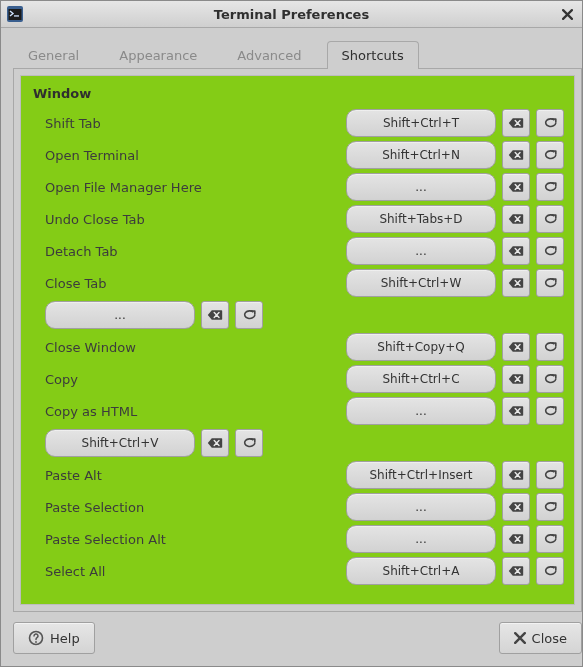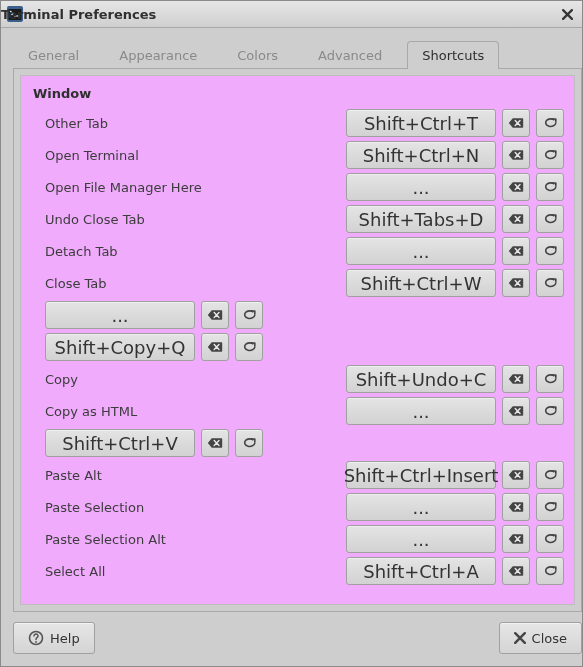--- a/index.html
+++ b/index.html
@@ -34,20 +34,21 @@
   }
   .titlebar .app-icon {
     width: 16px;
     height: 16px;
     flex: 0 0 auto;
   }
   .titlebar .title-text {
     position: absolute;
     left: 0;
     right: 0;
+    text-align: center;
     font-weight: bold;
     color: #2f2f2f;
     pointer-events: none;
   }
   .titlebar .close-x {
     margin-left: auto;
     width: 18px;
     height: 18px;
     display: flex;
     align-items: center;
@@ -100,21 +101,21 @@
     border: 1px solid #a8a8a8;
     border-top: none;
     background: #cecece;
     padding: 6px;
     display: flex;
     overflow: hidden;
   }
   .shortcut-area {
     flex: 1 1 auto;
     border: 1px solid #bdbdbd;
-    background: #f0abfc;
+    background: #84cc16;
     position: relative;
     display: flex;
     overflow: hidden;
   }
   .shortcut-scroll {
     flex: 1 1 auto;
     overflow-y: auto;
     overflow-x: hidden;
     padding-right: 2px;
   }
@@ -146,26 +147,26 @@
     flex: 1 1 auto;
     color: #3c3c3c;
     white-space: nowrap;
     overflow: hidden;
   }
   .shortcut-btn {
     width: 148px;
     height: 26px;
     flex: 0 0 auto;
     border: 1px solid #a0a0a0;
-    border-radius: 3px;
+    border-radius: 10px;
     background: linear-gradient(to bottom, #e4e4e4, #d2d2d2);
     display: flex;
     align-items: center;
     justify-content: center;
-    font-size: 18px;
+    font-size: 12px;
     color: #333;
     cursor: pointer;
     box-shadow: inset 0 1px 0 rgba(255,255,255,0.4);
   }
   .small-btn {
     width: 26px;
     height: 26px;
     flex: 0 0 auto;
     border: 1px solid #a0a0a0;
     border-radius: 3px;
@@ -222,32 +223,31 @@
         <path d="M1 1 L9 9 M9 1 L1 9" stroke="#333" stroke-width="2" stroke-linecap="round"></path>
       </svg>
     </span>
   </div>
 
   <div class="body-area">
 
     <div class="tabs-bar">
       <div class="tab"><span>General</span></div>
       <div class="tab"><span>Appearance</span></div>
-      <div class="tab"><span>Colors</span></div>
       <div class="tab"><span>Advanced</span></div>
       <div class="tab active"><span>Shortcuts</span></div>
     </div>
 
     <div class="tab-content-wrap">
       <div class="shortcut-area">
         <div class="shortcut-scroll" id="shortcut-scroll">
           <div class="section-header">Window</div>
 
         <div class="shortcut-row">
-              <div class="shortcut-label">Other Tab</div>
+              <div class="shortcut-label">Shift Tab</div>
               <div class="shortcut-btn">
                 <span>Shift+Ctrl+T</span>
               </div>
               <div class="small-btn">
                 <span>
                   <svg width="16" height="12" viewBox="0 0 20 14">
                     <path d="M6 1 H18 A1 1 0 0 1 19 2 V12 A1 1 0 0 1 18 13 H6 L1 7 Z" fill="#444"></path>
                     <path d="M9 4 L15 10 M15 4 L9 10" stroke="#e8e8e8" stroke-width="1.8" stroke-linecap="round"></path>
                   </svg>
                 </span>
@@ -386,20 +386,21 @@
               <div class="small-btn">
                 <span>
                   <svg width="16" height="12" viewBox="0 0 22 14">
                     <path d="M19 7 A7 5.2 0 1 1 17.2 3" fill="none" stroke="#444" stroke-width="2.2"></path>
                     <path d="M14 1.5 L19 1.5 L19 6" fill="none" stroke="#444" stroke-width="2.2" stroke-linecap="round" stroke-linejoin="round"></path>
                   </svg>
                 </span>
               </div>
             </div>
             <div class="shortcut-row">
+              <div class="shortcut-label">Close Window</div>
               <div class="shortcut-btn">
                 <span>Shift+Copy+Q</span>
               </div>
               <div class="small-btn">
                 <span>
                   <svg width="16" height="12" viewBox="0 0 20 14">
                     <path d="M6 1 H18 A1 1 0 0 1 19 2 V12 A1 1 0 0 1 18 13 H6 L1 7 Z" fill="#444"></path>
                     <path d="M9 4 L15 10 M15 4 L9 10" stroke="#e8e8e8" stroke-width="1.8" stroke-linecap="round"></path>
                   </svg>
                 </span>
@@ -409,21 +410,21 @@
                   <svg width="16" height="12" viewBox="0 0 22 14">
                     <path d="M19 7 A7 5.2 0 1 1 17.2 3" fill="none" stroke="#444" stroke-width="2.2"></path>
                     <path d="M14 1.5 L19 1.5 L19 6" fill="none" stroke="#444" stroke-width="2.2" stroke-linecap="round" stroke-linejoin="round"></path>
                   </svg>
                 </span>
               </div>
             </div>
             <div class="shortcut-row">
               <div class="shortcut-label">Copy</div>
               <div class="shortcut-btn">
-                <span>Shift+Undo+C</span>
+                <span>Shift+Ctrl+C</span>
               </div>
               <div class="small-btn">
                 <span>
                   <svg width="16" height="12" viewBox="0 0 20 14">
                     <path d="M6 1 H18 A1 1 0 0 1 19 2 V12 A1 1 0 0 1 18 13 H6 L1 7 Z" fill="#444"></path>
                     <path d="M9 4 L15 10 M15 4 L9 10" stroke="#e8e8e8" stroke-width="1.8" stroke-linecap="round"></path>
                   </svg>
                 </span>
               </div>
               <div class="small-btn">

